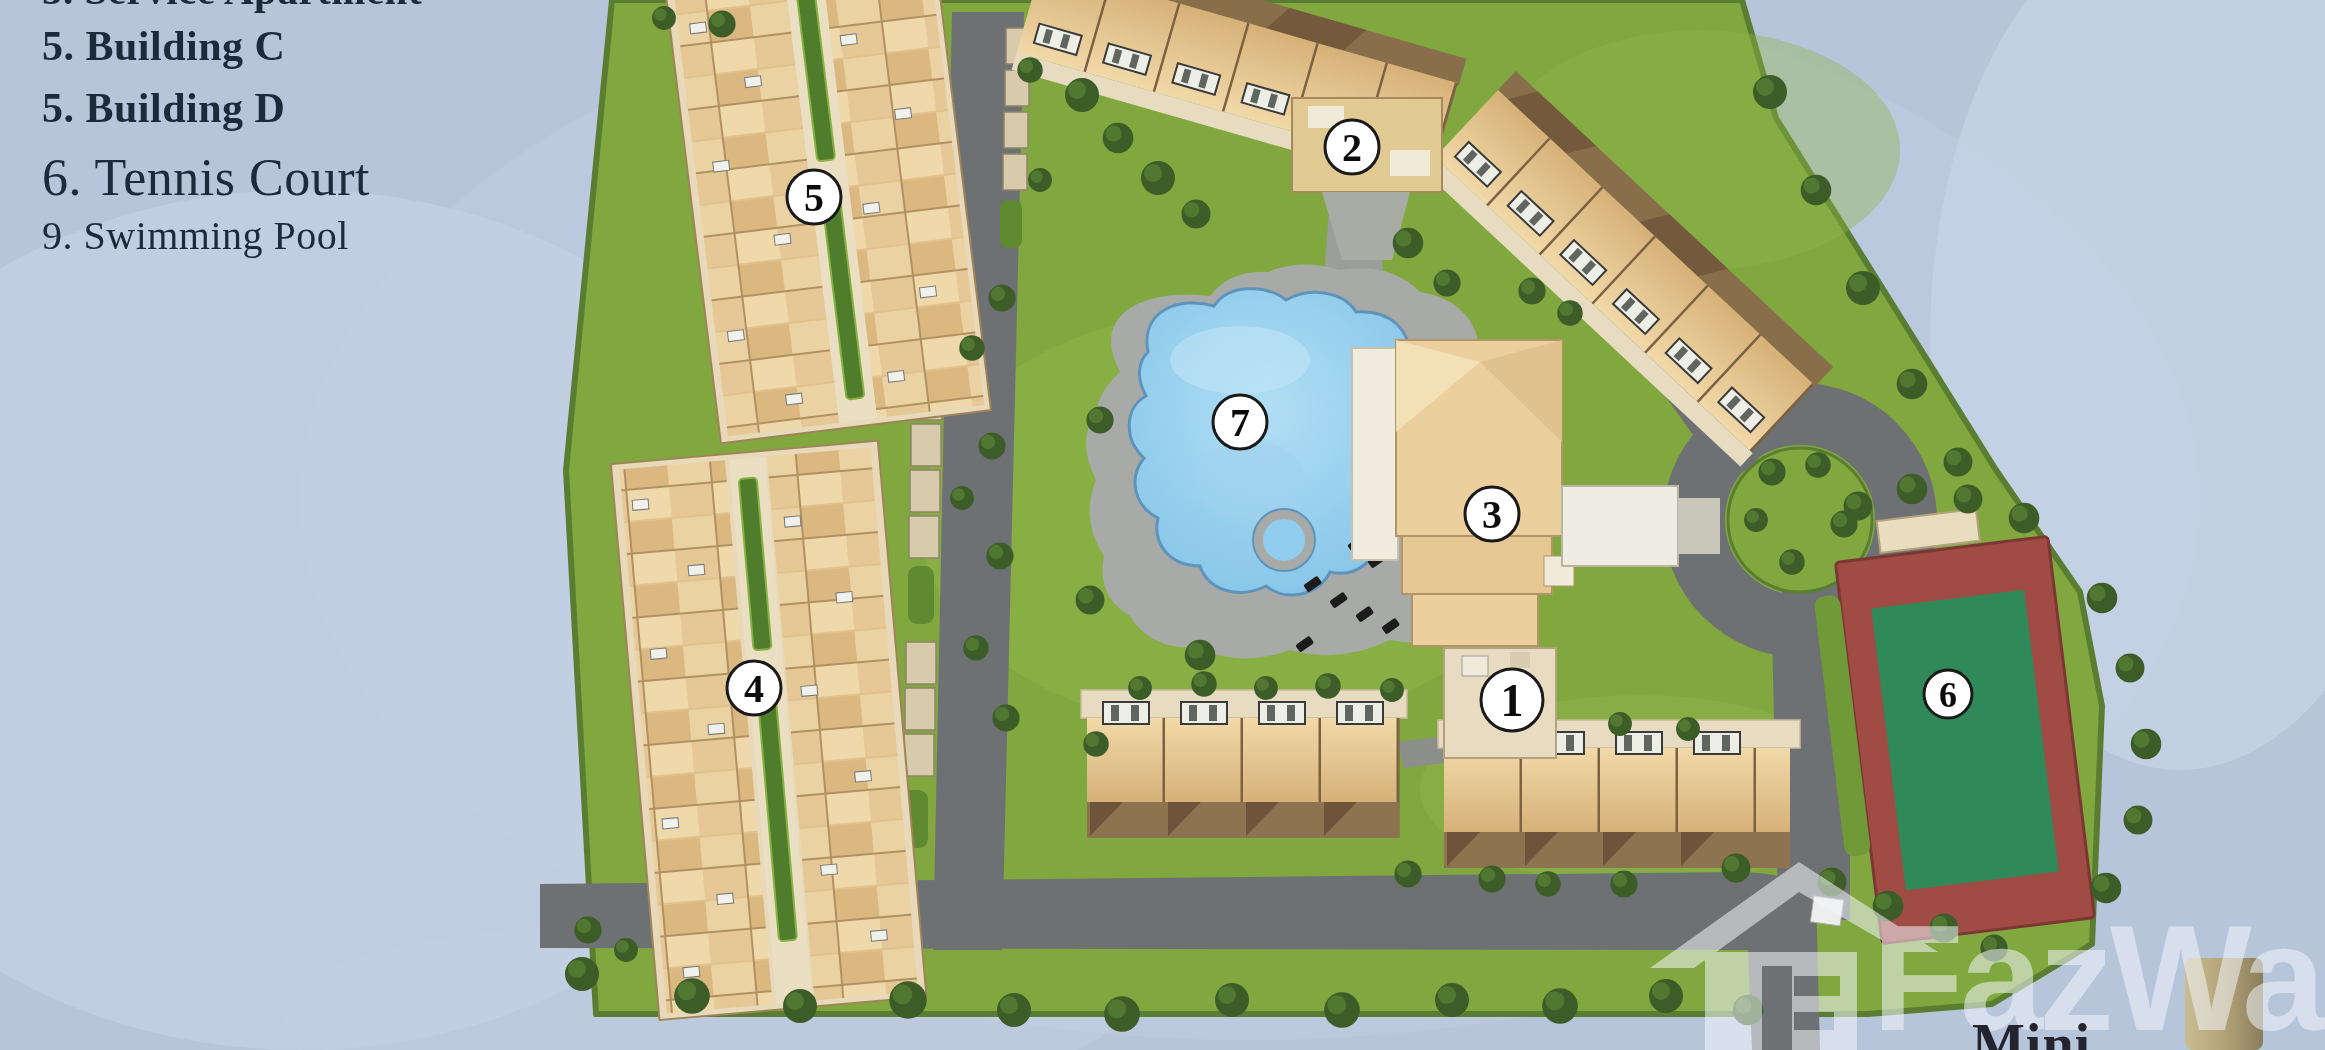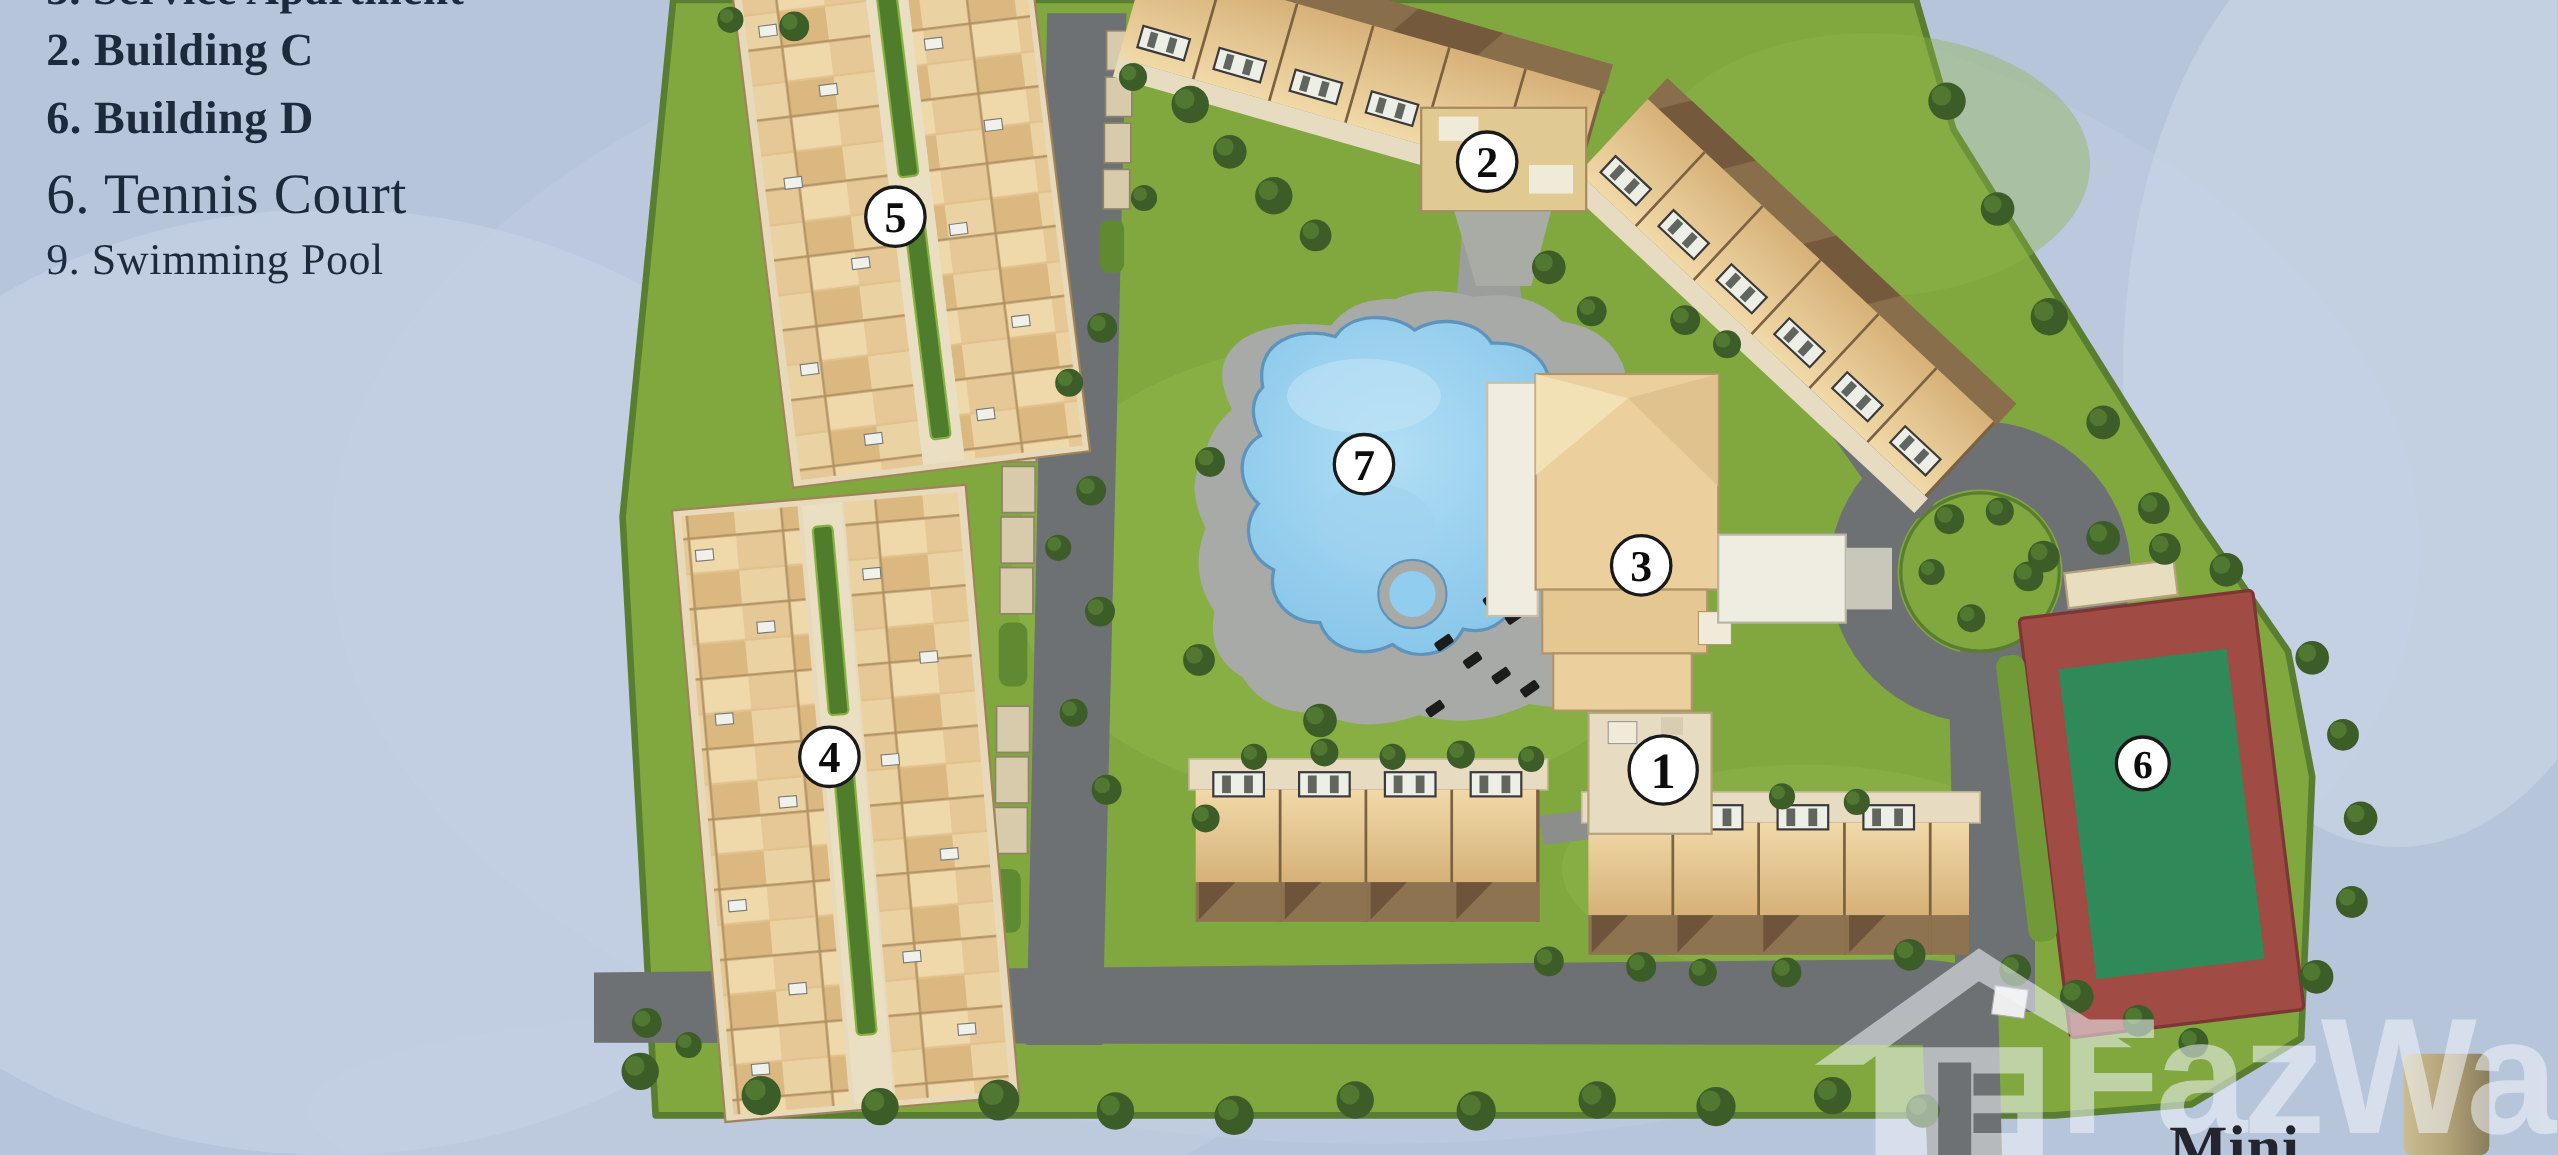--- a/index.html
+++ b/index.html
@@ -389,22 +389,22 @@
       </g>
       <g>
         <circle cx="1240" cy="422" r="27" fill="#ffffff" stroke="#1a1a1a" stroke-width="3"></circle>
         <text x="1240" y="436" font-size="40" fill="#0c0c0c">7</text>
       </g>
     </g>
   </svg>
 
   <div class="legend">
     <div class="item clipped">3. Service Apartment</div>
-    <div class="item l4">2. Building C</div>
-    <div class="item l5">6. Building D</div>
+    <div class="item l4">5. Building C</div>
+    <div class="item l5">5. Building D</div>
     <div class="item l6">6. Tennis Court</div>
     <div class="item l7">9. Swimming Pool</div>
   </div>
 
   <svg class="wm" viewBox="0 0 2325 1050">
     <g opacity=".55" fill="#f2f6fb">
       <path d="M1650,968 L1799,862 L1938,952 L1902,952 L1799,892 L1694,968 Z"></path>
       <path fill-rule="evenodd" d="M1705,952 h152 v98 h-152 Z
                M1762,966 h30 v84 h-30 Z
                M1794,976 h46 v20 h-46 Z

